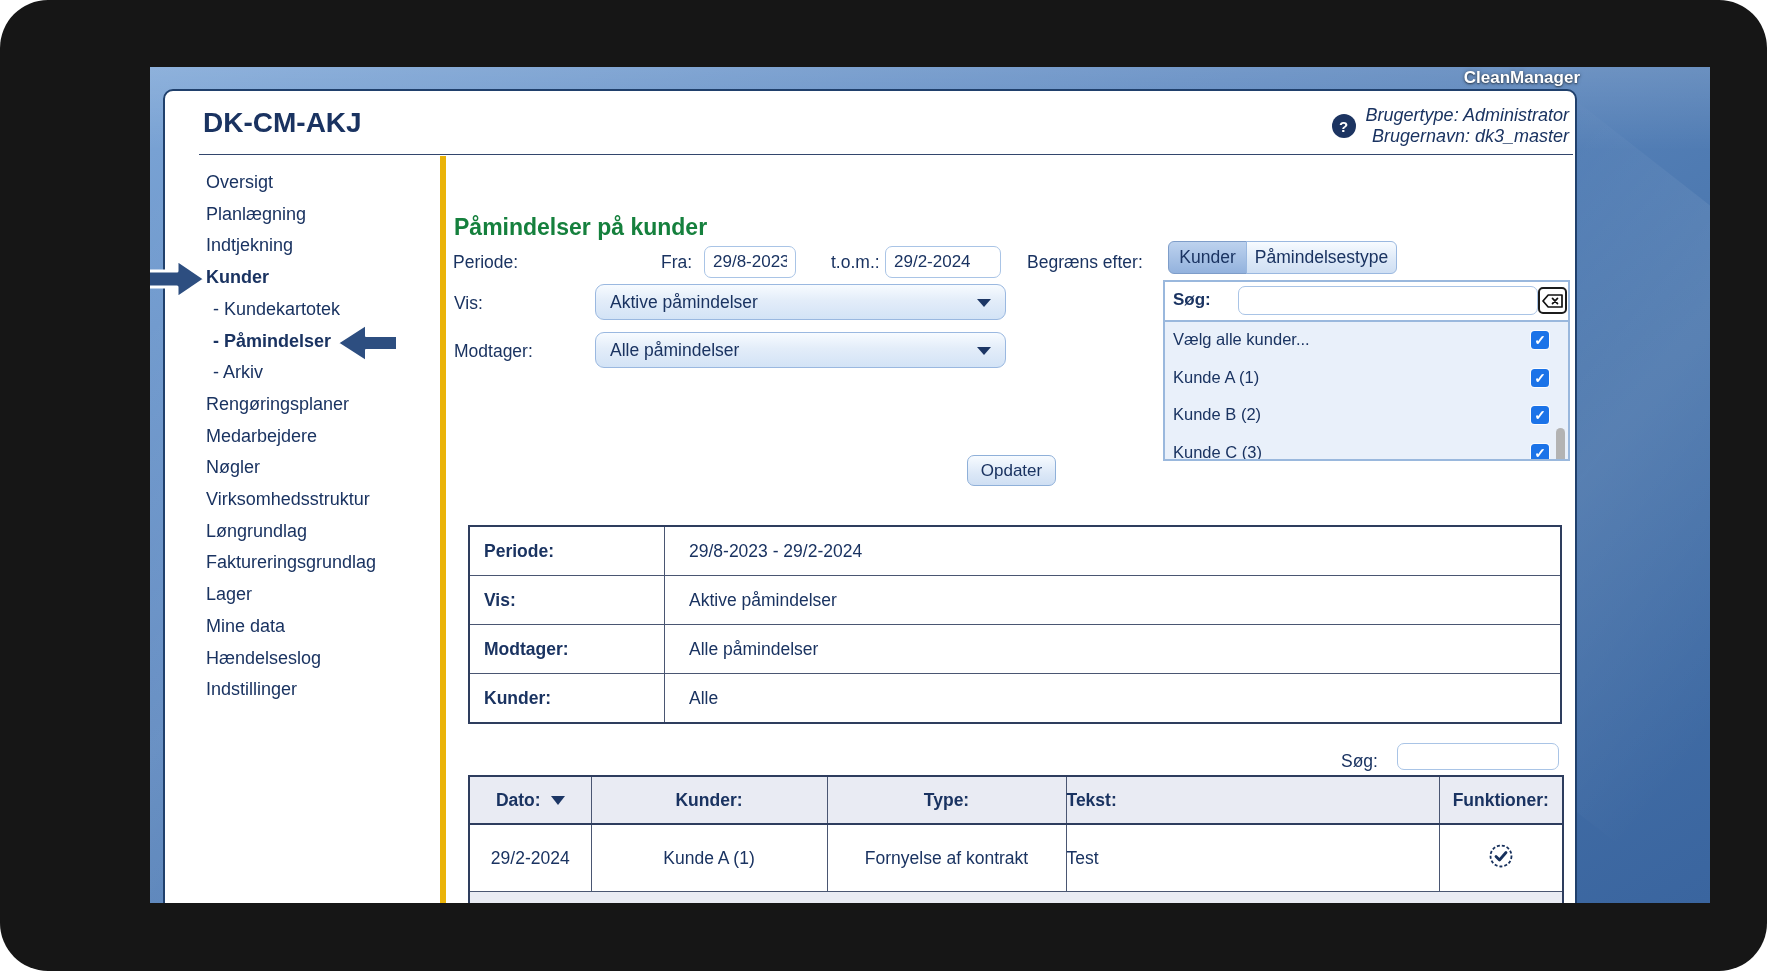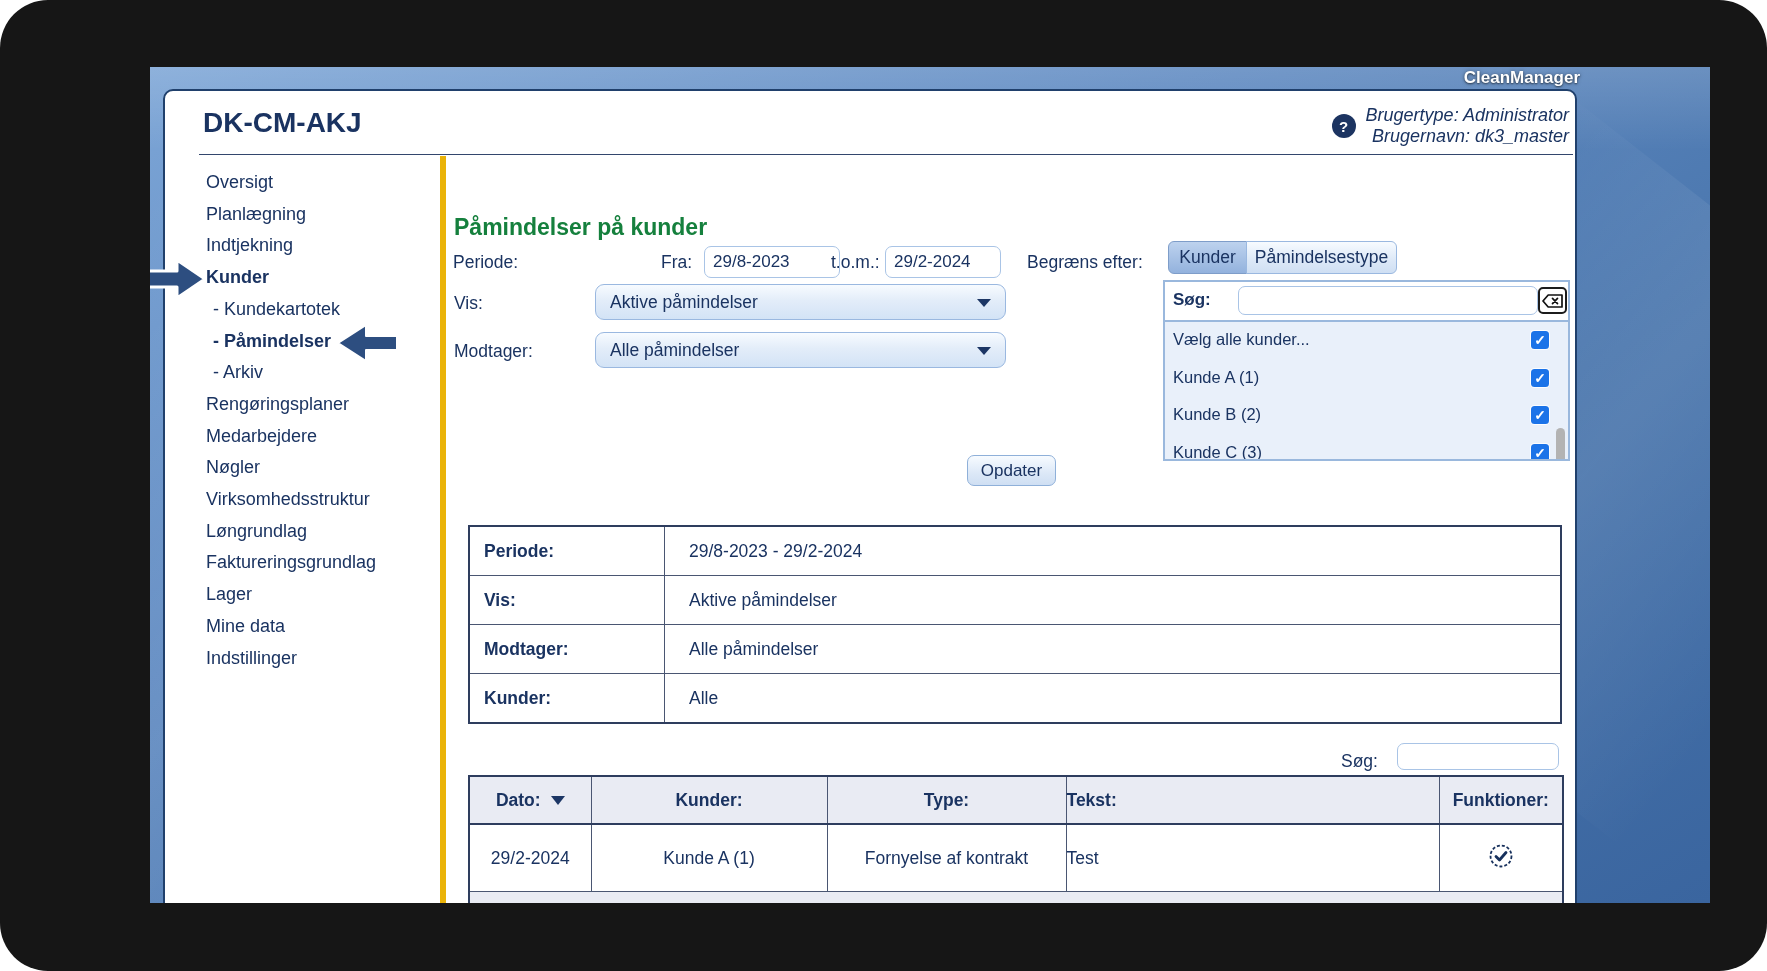--- a/index.html
+++ b/index.html
@@ -45,21 +45,21 @@
   .sidebar ul{list-style:none;margin:11px 0 0 0;padding:0 0 0 41px;font-size:18px;line-height:31.7px;color:var(--navy);}
   .sidebar li{white-space:nowrap;cursor:pointer;}
   .sidebar li.indent{padding-left:7px;}
   .sidebar li.bold{font-weight:bold;}
 
   .main{position:absolute;left:282px;top:65px;right:0;bottom:0;overflow:hidden;}
   .heading{position:absolute;left:7px;top:13px;font-size:23px;font-weight:bold;color:#15803d;margin-top:45px;}
   .lbl{position:absolute;font-size:17.5px;color:var(--navy);white-space:nowrap;}
   .txt-input{position:absolute;box-sizing:border-box;border:1.5px solid #a9c4e6;border-radius:7px;
     font-family:"Liberation Sans",sans-serif;font-size:17px;color:var(--navy);padding:0 8px;background:#fff;outline:none;}
-  #inp-fra{left:257px;top:90px;width:136px;height:32px;}
+  #inp-fra{left:257px;top:90px;width:92px;height:32px;}
   #inp-tom{left:438px;top:90px;width:116px;height:32px;}
   #lbl-periode{left:6px;top:96px;}
   #lbl-fra{left:214px;top:96px;}
   #lbl-tom{left:384px;top:96px;}
   #lbl-begraens{left:580px;top:96px;}
   #lbl-vis{left:7px;top:137px;}
   #lbl-modtager{left:7px;top:185px;}
 
   #tab-bar{position:absolute;left:721px;top:85px;display:flex;}
   .tab{height:33px;box-sizing:border-box;border:1px solid var(--blue-border);border-radius:6px;
@@ -149,20 +149,21 @@
           <li class="bold indent"><span>- Påmindelser</span></li>
           <li class="indent"><span>- Arkiv</span></li>
           <li><span>Rengøringsplaner</span></li>
           <li><span>Medarbejdere</span></li>
           <li><span>Nøgler</span></li>
           <li><span>Virksomhedsstruktur</span></li>
           <li><span>Løngrundlag</span></li>
           <li><span>Faktureringsgrundlag</span></li>
           <li><span>Lager</span></li>
           <li><span>Mine data</span></li>
+          <li><span>Hændelseslog</span></li>
           <li><span>Indstillinger</span></li>
         </ul>
     </div>
 
     <div class="main">
       <div class="heading">Påmindelser på kunder</div>
 
       <div class="lbl" id="lbl-periode">Periode:</div>
       <div class="lbl" id="lbl-fra">Fra:</div>
       <input class="txt-input" id="inp-fra" value="29/8-2023" style="">

